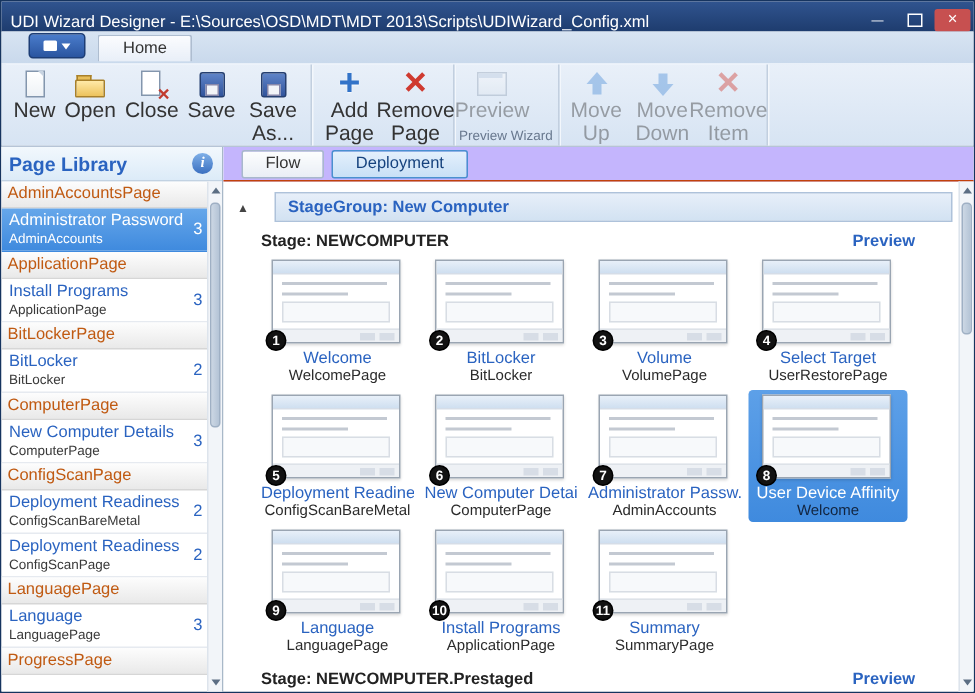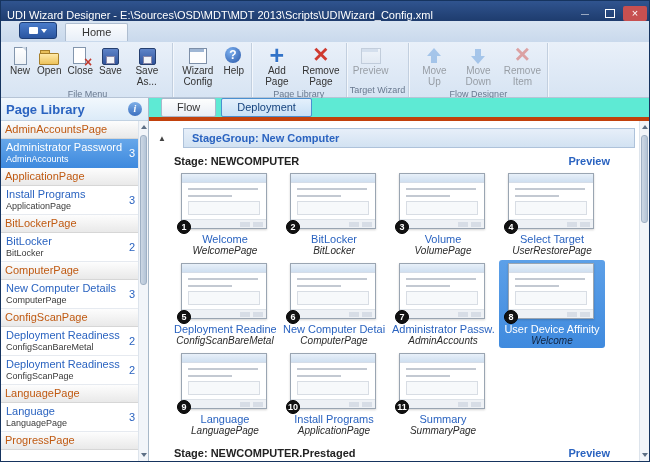--- a/index.html
+++ b/index.html
@@ -23,21 +23,21 @@
   .app-btn .win-ic { width:9px; height:7px; background:#fff; border-radius:1px; display:block; }
   .app-btn .caret { width:0; height:0; border-left:3px solid transparent; border-right:3px solid transparent; border-top:4px solid #fff; display:block; }
   .ribbon-tab { margin-left:8px; padding:2px 16px 3px; font-size:11px; color:#333; background:linear-gradient(#fbfcfe,#e8eff8); border:1px solid #aebdd0; border-bottom:none; border-radius:2px 2px 0 0; }
 
   
   .ribbon-body { height:56px; flex:0 0 56px; background:linear-gradient(#e9f0f9,#d7e4f3); border-bottom:1px solid #b6c4d6; display:flex; padding:1px 2px 0; }
   .rgroup { display:flex; flex-direction:column; border-right:1px solid #c2cfdf; box-shadow:1px 0 0 #f3f7fc; padding:0 3px; }
   .rgroup-btns { flex:1; display:flex; align-items:flex-start; }
   .rgroup-label { font-size:9px; color:#68788e; text-align:center; height:12px; padding-bottom:1px; white-space:nowrap; }
   .rbtn { min-width:26px; max-width:44px; padding:1px 2px; display:flex; flex-direction:column; align-items:center; border:1px solid transparent; border-radius:2px; }
-  .rbtn-label { font-size:10px; line-height:1.05; text-align:center; color:#333; }
+  .rbtn-label { font-size:14px; line-height:1.05; text-align:center; color:#333; }
   .rbtn.disabled { opacity:.42; }
 
   .ric { width:22px; height:20px; position:relative; display:block; margin:1px auto 0; }
   .ic-new-document::before { content:''; position:absolute; left:5px; top:1px; width:11px; height:16px; background:linear-gradient(#fff,#eef2f6); border:1px solid #8396ad; }
   .ic-new-document::after { content:''; position:absolute; left:13px; top:1px; border-left:4px solid transparent; border-top:4px solid #c8d4e2; }
   .ic-open-folder::before { content:''; position:absolute; left:2px; top:4px; width:8px; height:4px; background:#e8bf5a; border:1px solid #a8802a; border-bottom:none; }
   .ic-open-folder::after { content:''; position:absolute; left:1px; top:7px; width:18px; height:10px; background:linear-gradient(#ffe9a8,#edc35c); border:1px solid #a8802a; border-radius:1px; }
   .ic-close-file::before { content:''; position:absolute; left:4px; top:1px; width:11px; height:15px; background:#fff; border:1px solid #8396ad; }
   .ic-close-file::after { content:'×'; position:absolute; right:-1px; bottom:-2px; color:#c13b2f; font-weight:bold; font-size:14px; line-height:12px; }
   .ic-save::before, .ic-save-as::before { content:''; position:absolute; left:3px; top:2px; width:15px; height:15px; background:linear-gradient(#5f84c8,#31549c); border:1px solid #253f70; border-radius:2px; }
@@ -66,21 +66,21 @@
   .sb-group-header { background:linear-gradient(#fdfdfd,#e9e9e9); border-bottom:1px solid #d6d6d6; color:#c05a12; font-size:11px; padding:2px 4px 3px; white-space:nowrap; overflow:hidden; }
   .sb-item { display:flex; align-items:center; padding:2px 2px 3px 5px; border-bottom:1px solid #e6eaf0; }
   .sb-item-title { color:#2a63c0; font-size:11px; white-space:nowrap; }
   .sb-item-sub { color:#3a3a3a; font-size:9px; padding-top:1px; white-space:nowrap; }
   .sb-item-count { margin-left:auto; color:#2a63c0; font-size:11px; padding:0 3px; }
   .sb-item.selected { background:linear-gradient(#66a7ea,#3f8ade); border-bottom-color:#3f8ade; }
   .sb-item.selected .sb-item-title, .sb-item.selected .sb-item-sub, .sb-item.selected .sb-item-count { color:#fff; }
 
   
   .main { flex:1; min-width:0; position:relative; display:flex; flex-direction:column; background:#fff; }
-  .doc-tabs { height:23px; flex:0 0 23px; background:#5eead4; border-bottom:4px solid #c2410c; display:flex; align-items:center; padding-left:12px; gap:5px; }
+  .doc-tabs { height:23px; flex:0 0 23px; background:#c4b5fd; border-bottom:1px solid #c2410c; display:flex; align-items:center; padding-left:12px; gap:5px; }
   .doc-tab { padding:2px 15px 3px; font-size:11px; border:1px solid #a8b8cc; background:linear-gradient(#fdfefe,#e9eef5); color:#333; border-radius:2px; }
   .doc-tab.active { border-color:#4a90d0; background:linear-gradient(#e4f0fc,#c8e0f6); color:#16437e; }
   .content { flex:1; overflow:hidden; padding:5px 14px 0 5px; }
 
   .stagegroup-row { display:flex; align-items:center; gap:15px; margin:2px 0 0 2px; }
   .expander { width:12px; text-align:center; color:#444; font-size:8px; }
   .expander::before { content:'▲'; }
   .sg-bar { flex:1; background:linear-gradient(#e7eff9,#d2e2f2); border:1px solid #aec2da; color:#2a63c0; font-weight:bold; font-size:11px; padding:3px 8px; }
 
   .stage-section { margin:0 2px 0 18px; }
@@ -94,21 +94,21 @@
   .thumb-wrap { position:relative; width:88px; margin:0 auto; }
   .thumb { width:86px; height:56px; border:1px solid #9aa5b2; background:#fff; overflow:hidden; position:relative; box-shadow:0 1px 2px rgba(0,0,0,.18); }
   .t-head { height:9px; background:linear-gradient(#e8f0f9,#cfdff0); border-bottom:1px solid #d5dde8; }
   .t-line { height:2px; background:#c3c9d2; margin:5px 8px 0 6px; }
   .t-line.short { margin-right:34px; }
   .t-box { height:14px; border:1px solid #d8dde4; margin:4px 6px 0; background:#f7f9fb; }
   .t-foot { position:absolute; bottom:0; left:0; right:0; height:9px; background:#eef1f5; border-top:1px solid #dde2e8; }
   .t-foot::before { content:''; position:absolute; right:3px; top:2px; width:10px; height:5px; background:#d7dde6; box-shadow:-13px 0 0 #d7dde6; }
   .badge { position:absolute; left:-4px; bottom:-5px; width:14px; height:14px; border-radius:50%; background:#121212; border:1px solid #000; color:#fff; font-size:9px; font-weight:bold; line-height:13px; text-align:center; z-index:2; }
   .tile-title { margin-top:4px; font-size:11px; color:#2a63c0; white-space:nowrap; overflow:hidden; }
-  .tile-sub { font-size:10px; color:#2b2b2b; white-space:nowrap; overflow:hidden;font-style:italic; }
+  .tile-sub { font-size:10px; color:#2b2b2b; white-space:nowrap; overflow:hidden; }
   .tile.selected .tile-title { color:#fff; }
   .tile.selected .tile-sub { color:#12243f; }
 
   
   .vscroll { position:absolute; right:0; width:10px; background:#f2f5f9; border-left:1px solid #dde4ec; }
   .vscroll.side { top:23px; bottom:0; }
   .vscroll.mainbar { top:23px; bottom:0; }
   .arr { position:absolute; left:0; width:9px; height:12px; }
   .arr.up { top:0; }
   .arr.down { bottom:0; }
@@ -160,51 +160,38 @@
           <div class="rbtn">
     <span class="ric ic-save-as"></span>
     <span class="rbtn-label">Save As...</span>
   </div>
         </div>
     <div class="rgroup-label">File Menu</div>
   </div>
       <div class="rgroup">
     <div class="rgroup-btns">
           <div class="rbtn">
-    <span class="ric ic-wizard-config"></span>
-    <span class="rbtn-label">Wizard Config</span>
-  </div>
-          <div class="rbtn">
-    <span class="ric ic-help"></span>
-    <span class="rbtn-label">Help</span>
-  </div>
-        </div>
-    <div class="rgroup-label"></div>
-  </div>
-      <div class="rgroup">
-    <div class="rgroup-btns">
-          <div class="rbtn">
     <span class="ric ic-add-page"></span>
     <span class="rbtn-label">Add Page</span>
   </div>
           <div class="rbtn">
     <span class="ric ic-remove-page"></span>
     <span class="rbtn-label">Remove Page</span>
   </div>
         </div>
     <div class="rgroup-label">Page Library</div>
   </div>
       <div class="rgroup">
     <div class="rgroup-btns">
           <div class="rbtn disabled">
     <span class="ric ic-preview"></span>
     <span class="rbtn-label">Preview</span>
   </div>
         </div>
-    <div class="rgroup-label">Target Wizard</div>
+    <div class="rgroup-label">Preview Wizard</div>
   </div>
       <div class="rgroup">
     <div class="rgroup-btns">
           <div class="rbtn disabled">
     <span class="ric ic-move-up"></span>
     <span class="rbtn-label">Move Up</span>
   </div>
           <div class="rbtn disabled">
     <span class="ric ic-move-down"></span>
     <span class="rbtn-label">Move Down</span>

